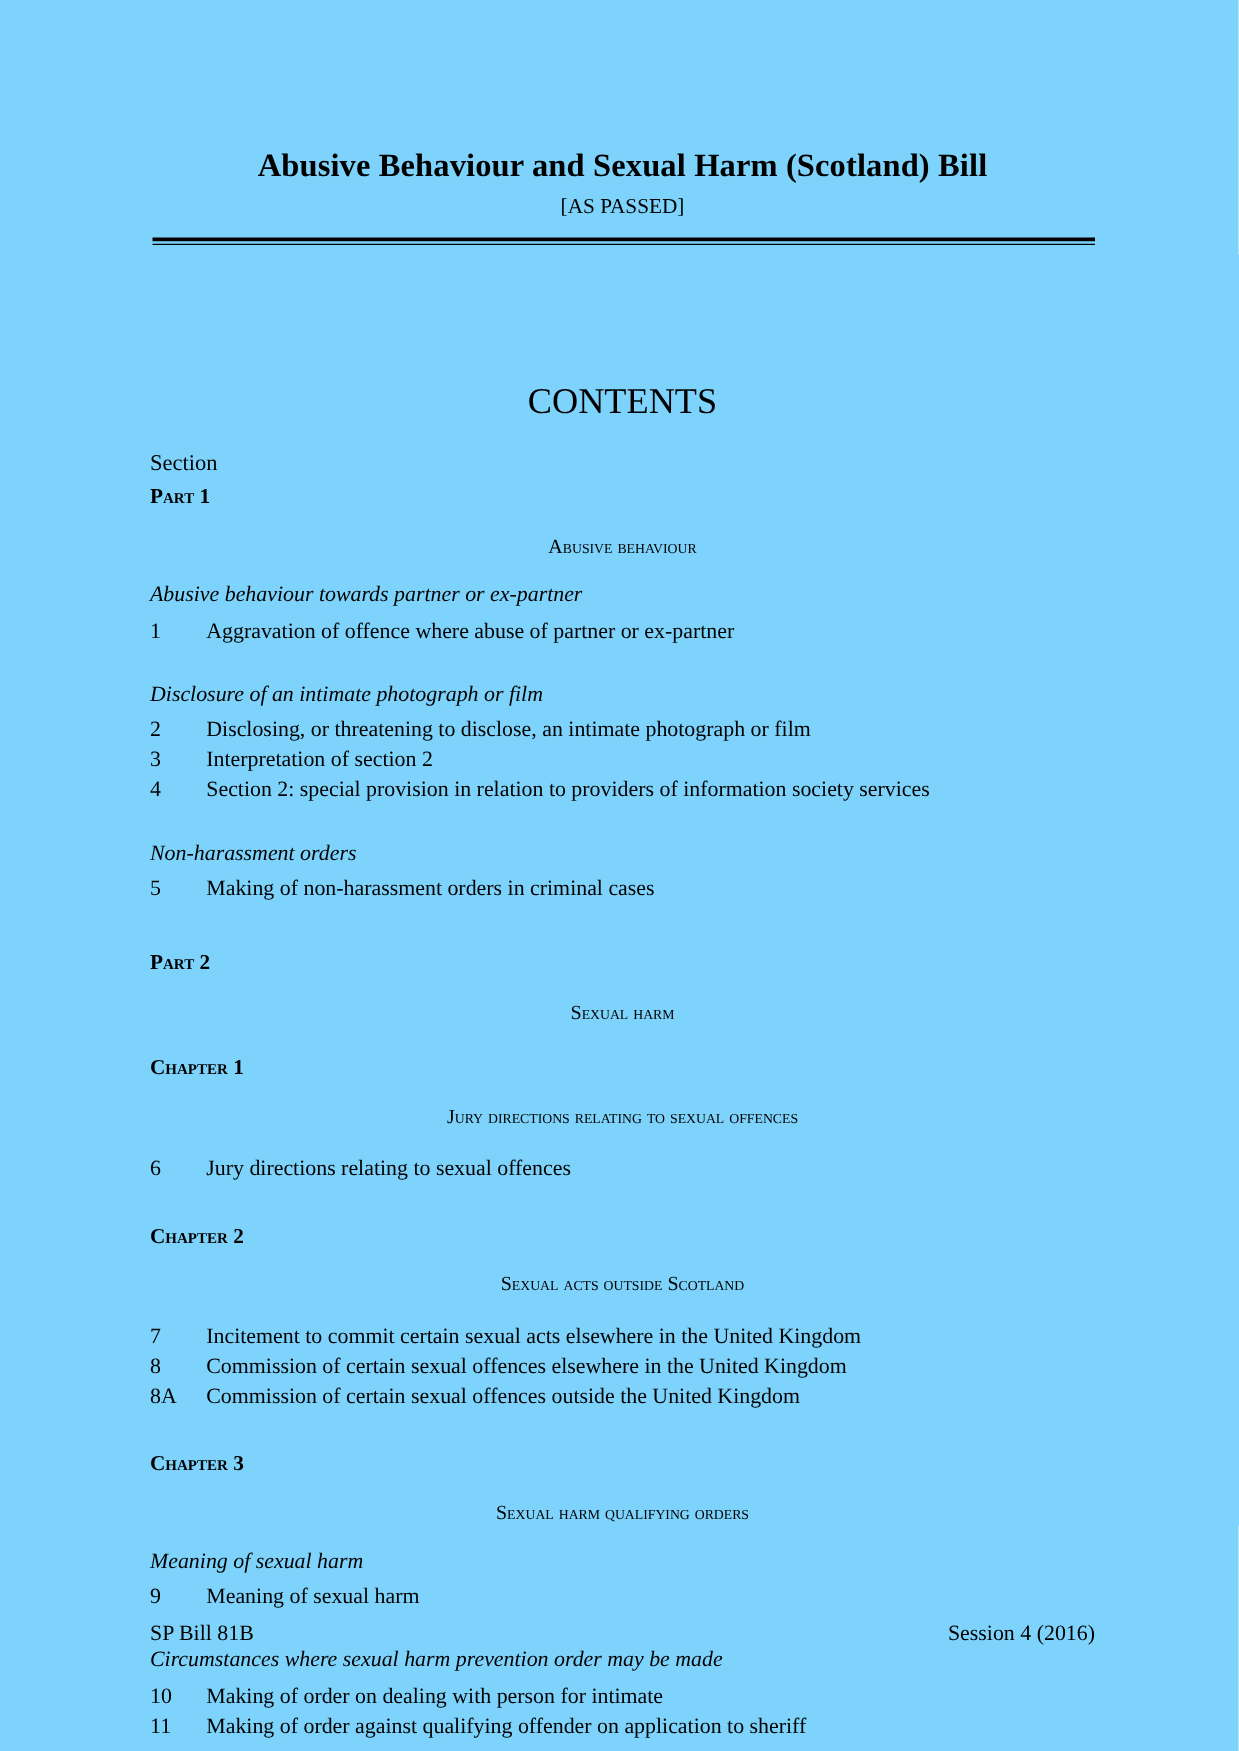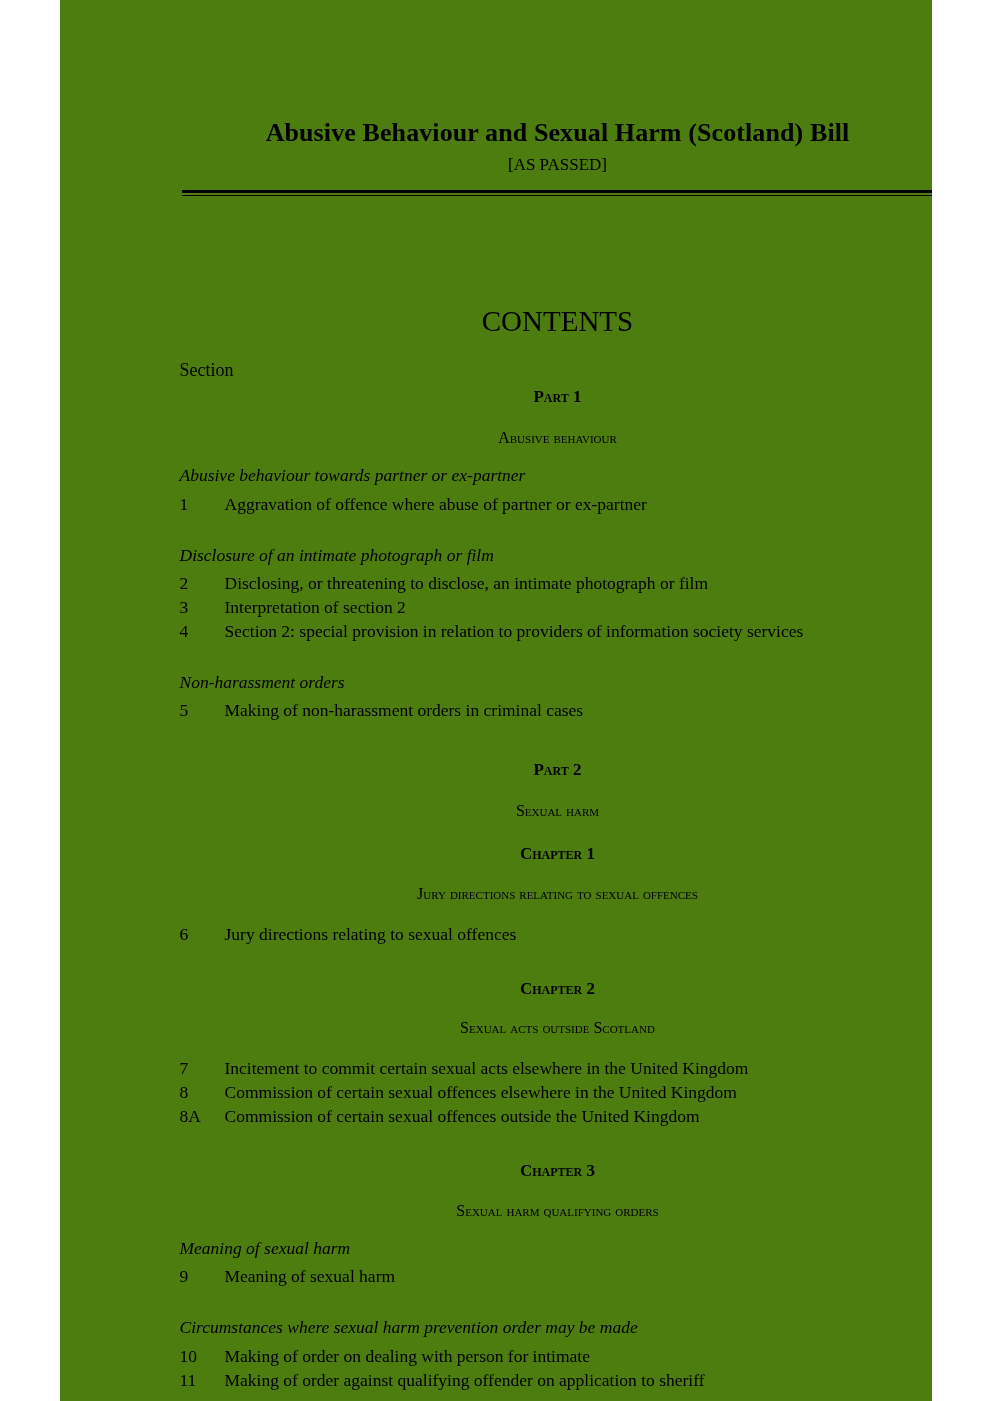--- a/index.html
+++ b/index.html
@@ -2,24 +2,24 @@
 <html><head>
 <meta charset="utf-8">
 <style>
   html, body {
     margin: 0;
     padding: 0;
     background: #ffffff;
   }
   .page {
     position: relative;
-    width: 872px;
+    width: 991px;
     height: 1401px;
     margin: 0 auto;
-    background: #4d7c0f;
+    background: #7dd3fc;
     color: #000000;
     font-family: "Liberation Serif", "DejaVu Serif", serif;
     overflow: hidden;
   }
 
   
   .doc-header {
     position: absolute;
     left: 120px;
     top: 118px;
@@ -75,21 +75,21 @@
 
   
   .toc {
     position: absolute;
     left: 120px;
     top: 388px;
     width: 756px;
   }
 
   .part-head {
-    text-align: center;
+    text-align: left;
     font-size: 17px;
     font-weight: bold;
     font-variant: small-caps;
     text-transform: lowercase;
     line-height: 1.1;
   }
   .part-head::first-letter { text-transform: uppercase; }
 
   .part-sub {
     text-align: center;
@@ -251,14 +251,18 @@
       <span class="num">10</span>
       <span>Making of order on dealing with person for intimate</span>
     </div>
     <div class="entry">
       <span class="num">11</span>
       <span>Making of order against qualifying offender on application to sheriff</span>
     </div>
 
   </div>
 
+  <div class="footer">
+    <span>SP Bill 81B</span>
+    <span>Session 4 (2016)</span>
+  </div>
 
 </div>
 
 </body></html>

